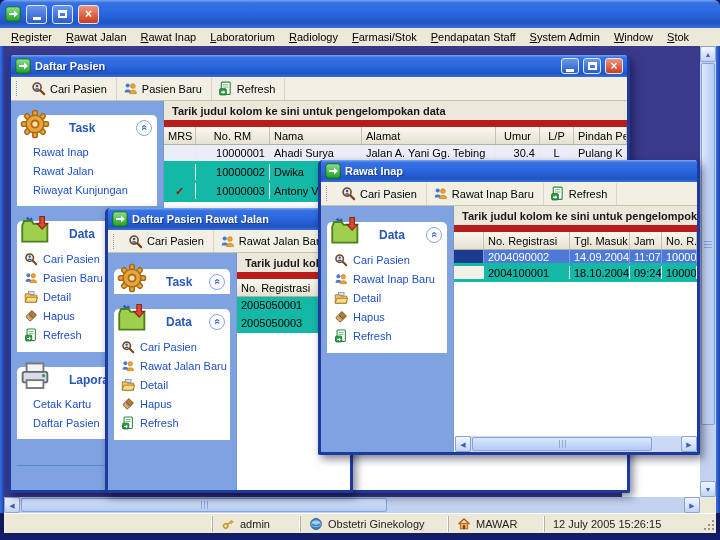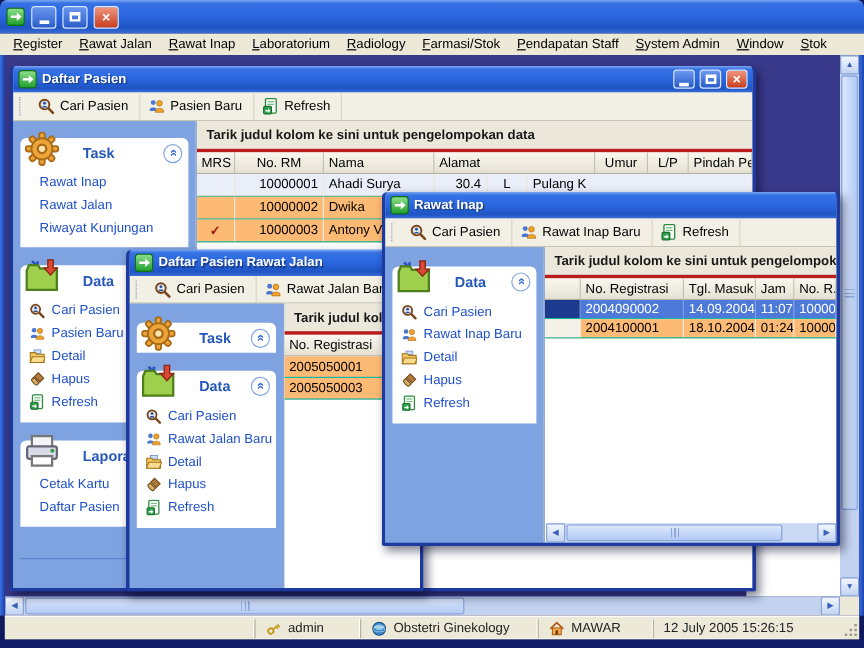--- a/index.html
+++ b/index.html
@@ -76,27 +76,27 @@
     margin-right:5px;display:flex;align-items:center;justify-content:center;color:#3b6ad4;background:#fff}
   .chev-btn::before{content:"\00AB";display:inline-block;transform:rotate(90deg);
     font-weight:bold;font-size:11px;line-height:1}
   .panel-items{padding:6px 4px 10px 16px;display:flex;flex-direction:column;gap:7px}
   .panel-items.iconic{padding-left:7px;gap:5px}
   .plink{color:#1e50c8;cursor:pointer;white-space:nowrap;display:flex;align-items:center;gap:5px}
 
   
   .gridarea{flex:1;display:flex;flex-direction:column;background:#fff;min-width:0;
     border-left:1px solid #7a97c8;position:relative;overflow:hidden}
-  .hint{flex:0 0 26px;background:#ebe8db;border-bottom:3px solid #b91c1c;display:flex;
+  .hint{flex:0 0 26px;background:#ebe8db;border-bottom:7px solid #b91c1c;display:flex;
     align-items:center;padding:0 8px;font-weight:bold;white-space:nowrap;overflow:hidden;color:#181818}
   .ghead{flex:0 0 18px;display:flex;background:linear-gradient(180deg,#f9f7ef,#e5e2d3);
     border-bottom:1px solid #b5b1a0}
   .hc{display:flex;align-items:center;padding:0 4px;border-right:1px solid #c6c2b1;
     white-space:nowrap;overflow:hidden;min-width:0}
-  .grow{flex:0 0 19px;display:flex;border-bottom:1px solid #14b8a6;background:#fdba74;cursor:default}
+  .grow{flex:0 0 19px;display:flex;border-bottom:3px solid #14b8a6;background:#14b8a6;cursor:default}
   .grow.h16{flex:0 0 16px}.grow.h18{flex:0 0 18px}
   .gc{display:flex;align-items:center;padding:0 4px;border-right:1px solid #efebde;
     white-space:nowrap;overflow:hidden;min-width:0}
   .alt .gc{background:#e9eef8}
   .sel-tan .gc{background:#d9d6c7}
   .sel-blue .gc{background:#4d79d8;color:#fff;border-right-color:#7da0e8}
   .sel-blue .gc.indic{background:#1c3a8e}
   .num{justify-content:flex-end}.ctr{justify-content:center}
   .chk{color:#a51212;font-weight:bold}
   .fill{flex:1}
@@ -358,20 +358,21 @@
             <span class="hc w-nama">Nama</span>
             <span class="hc w-alamat">Alamat</span>
             <span class="hc w-umur ctr">Umur</span>
             <span class="hc w-lp ctr">L/P</span>
             <span class="hc w-status">Pindah Pe</span>
           </div>
           <div class="grow alt">
             <span class="gc w-mrs ctr chk"></span>
             <span class="gc w-norm num">10000001</span>
             <span class="gc w-nama">Ahadi Surya</span>
+            <span class="gc w-alamat">Jalan A. Yani Gg. Tebing</span>
             <span class="gc w-umur num">30.4</span>
             <span class="gc w-lp ctr">L</span>
             <span class="gc w-status">Pulang K</span>
           </div>
           <div class="grow">
             <span class="gc w-mrs ctr chk"></span>
             <span class="gc w-norm num">10000002</span>
             <span class="gc w-nama">Dwika</span>
             <span class="gc w-alamat"></span>
             <span class="gc w-umur num"></span>
@@ -569,21 +570,21 @@
             <span class="gc w-ind indic"></span>
             <span class="gc w-reg">2004090002</span>
             <span class="gc w-tgl">14.09.2004</span>
             <span class="gc w-jam">11:07</span>
             <span class="gc w-nor">10000</span>
           </div>
           <div class="grow h16">
             <span class="gc w-ind" style="background:#f4f2e8"></span>
             <span class="gc w-reg">2004100001</span>
             <span class="gc w-tgl">18.10.2004</span>
-            <span class="gc w-jam">01:24</span>
+            <span class="gc w-jam">09:24</span>
             <span class="gc w-nor">10000</span>
           </div>
           <div class="grid-hscroll">
             <span class="sb-btn arr-left" style="left:0;top:0"></span>
             <span class="sb-thumb h" style="left:17px;width:180px"></span>
             <span class="sb-btn arr-right" style="right:0;top:0"></span>
           </div>
         </div>
       </div>
     </div>

